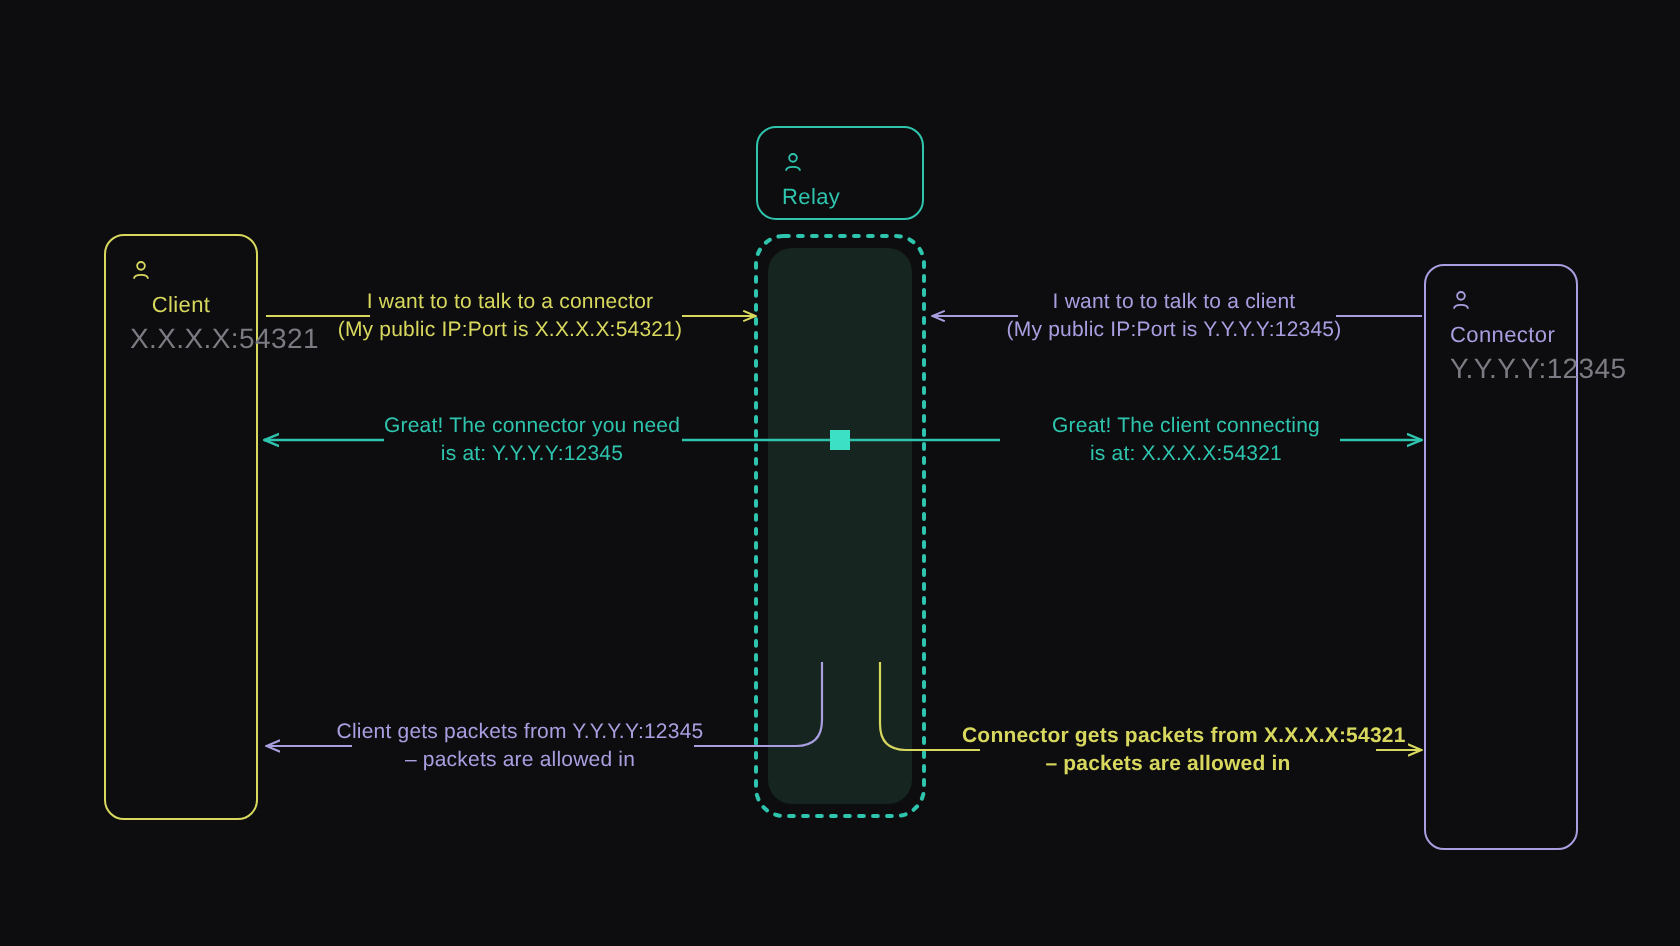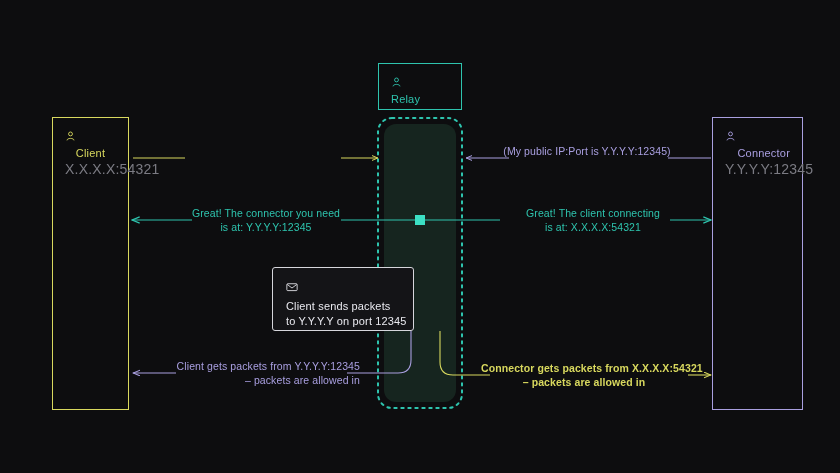--- a/index.html
+++ b/index.html
@@ -24,21 +24,21 @@
     width: 840px;
     height: 473px;
     overflow: visible;
   }
   .node-box {
     position: absolute;
     box-sizing: border-box;
     background: transparent;
     border-width: 1.5px;
     border-style: solid;
-    border-radius: 0;
+    border-radius: 10px;
   }
   .node-inner {
     padding: 10px 12px 0 12px;
   }
   .node-icon {
     display: block;
     width: 11px;
     height: 11px;
     margin-bottom: 7px;
   }
@@ -145,61 +145,56 @@
         <svg viewBox="0 0 12 12" width="11" height="11">
           <circle cx="6" cy="3.2" r="2.1" fill="none" stroke="#d8d85e" stroke-width="1"></circle>
           <path d="M2.2,10.2 C2.2,7.4 9.8,7.4 9.8,10.2" fill="none" stroke="#d8d85e" stroke-width="1"></path>
         </svg>
       </span>
       <div class="node-title" style="color:#d8d85e;">Client</div>
       <div class="node-sub">X.X.X.X:54321</div>
     </div>
   </div>
 
-  <div class="node-box" style="left:712px; top:117px; width:91px; height:293px; border-color:#a99fe0;text-align:right;">
+  <div class="node-box" style="left:712px; top:132px; width:77px; height:293px; border-color:#a99fe0;text-align:right;">
     <div class="node-inner">
       <span class="node-icon">
         <svg viewBox="0 0 12 12" width="11" height="11">
           <circle cx="6" cy="3.2" r="2.1" fill="none" stroke="#a99fe0" stroke-width="1"></circle>
           <path d="M2.2,10.2 C2.2,7.4 9.8,7.4 9.8,10.2" fill="none" stroke="#a99fe0" stroke-width="1"></path>
         </svg>
       </span>
       <div class="node-title" style="color:#a99fe0;">Connector</div>
       <div class="node-sub">Y.Y.Y.Y:12345</div>
     </div>
   </div>
 
+  <div class="msg" style="left:165px; top:144px; width:180px; color:#d8d85e;">
+    <div>I want to to talk to a connector</div>
+    <div>(My public IP:Port is X.X.X.X:54321)</div>
+  </div>
 
   <div class="msg" style="left:487px; top:144px; width:200px; color:#a99fe0;">
+    <div>I want to to talk to a client</div>
     <div>(My public IP:Port is Y.Y.Y.Y:12345)</div>
   </div>
 
   <div class="msg" style="left:173px; top:206px; width:186px; color:#2ec4ae;">
     <div>Great! The connector you need</div>
     <div>is at: Y.Y.Y.Y:12345</div>
   </div>
 
   <div class="msg" style="left:500px; top:206px; width:186px; color:#2ec4ae;">
     <div>Great! The client connecting</div>
     <div>is at: X.X.X.X:54321</div>
   </div>
 
-  <div class="packet-box" style="left:272px; top:267px; width:142px; height:64px;">
-    <span class="packet-icon">
-      <svg viewBox="0 0 14 14" width="12" height="12">
-        <rect x="1" y="3.2" width="12" height="8" rx="1" fill="none" stroke="#e9e9ef" stroke-width="1"></rect>
-        <path d="M1.4,4 L7,8.2 L12.6,4" fill="none" stroke="#e9e9ef" stroke-width="1"></path>
-      </svg>
-    </span>
-    <div class="packet-line">Client sends packets</div>
-    <div class="packet-line">to Y.Y.Y.Y on port 12345</div>
-  </div>
-
-
-  <div class="msg" style="left:160px; top:359px; width:200px; color:#a99fe0;text-align:right;">
+
+
+  <div class="msg" style="left:160px; top:359px; width:200px; color:#a99fe0;">
     <div>Client gets packets from Y.Y.Y.Y:12345</div>
     <div>– packets are allowed in</div>
   </div>
 
   <div class="msg" style="left:481px; top:361px; width:206px; color:#d8d85e;font-weight:bold;">
     <div>Connector gets packets from X.X.X.X:54321</div>
     <div>– packets are allowed in</div>
   </div>
 
 </div>

